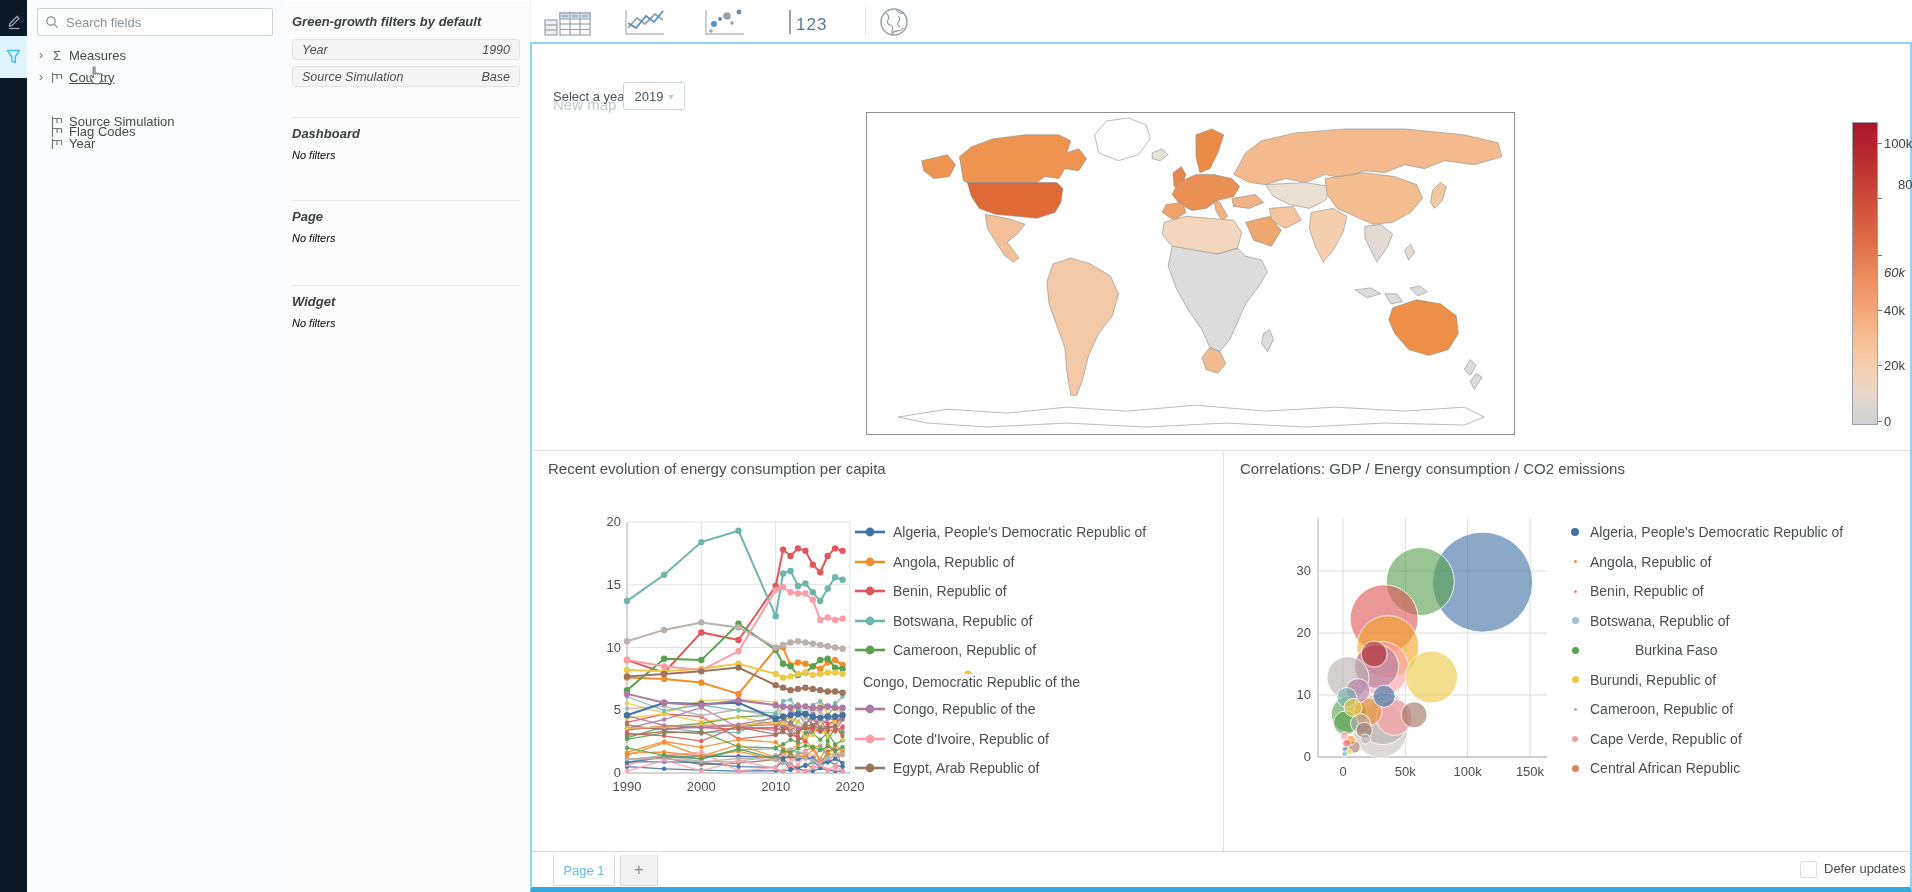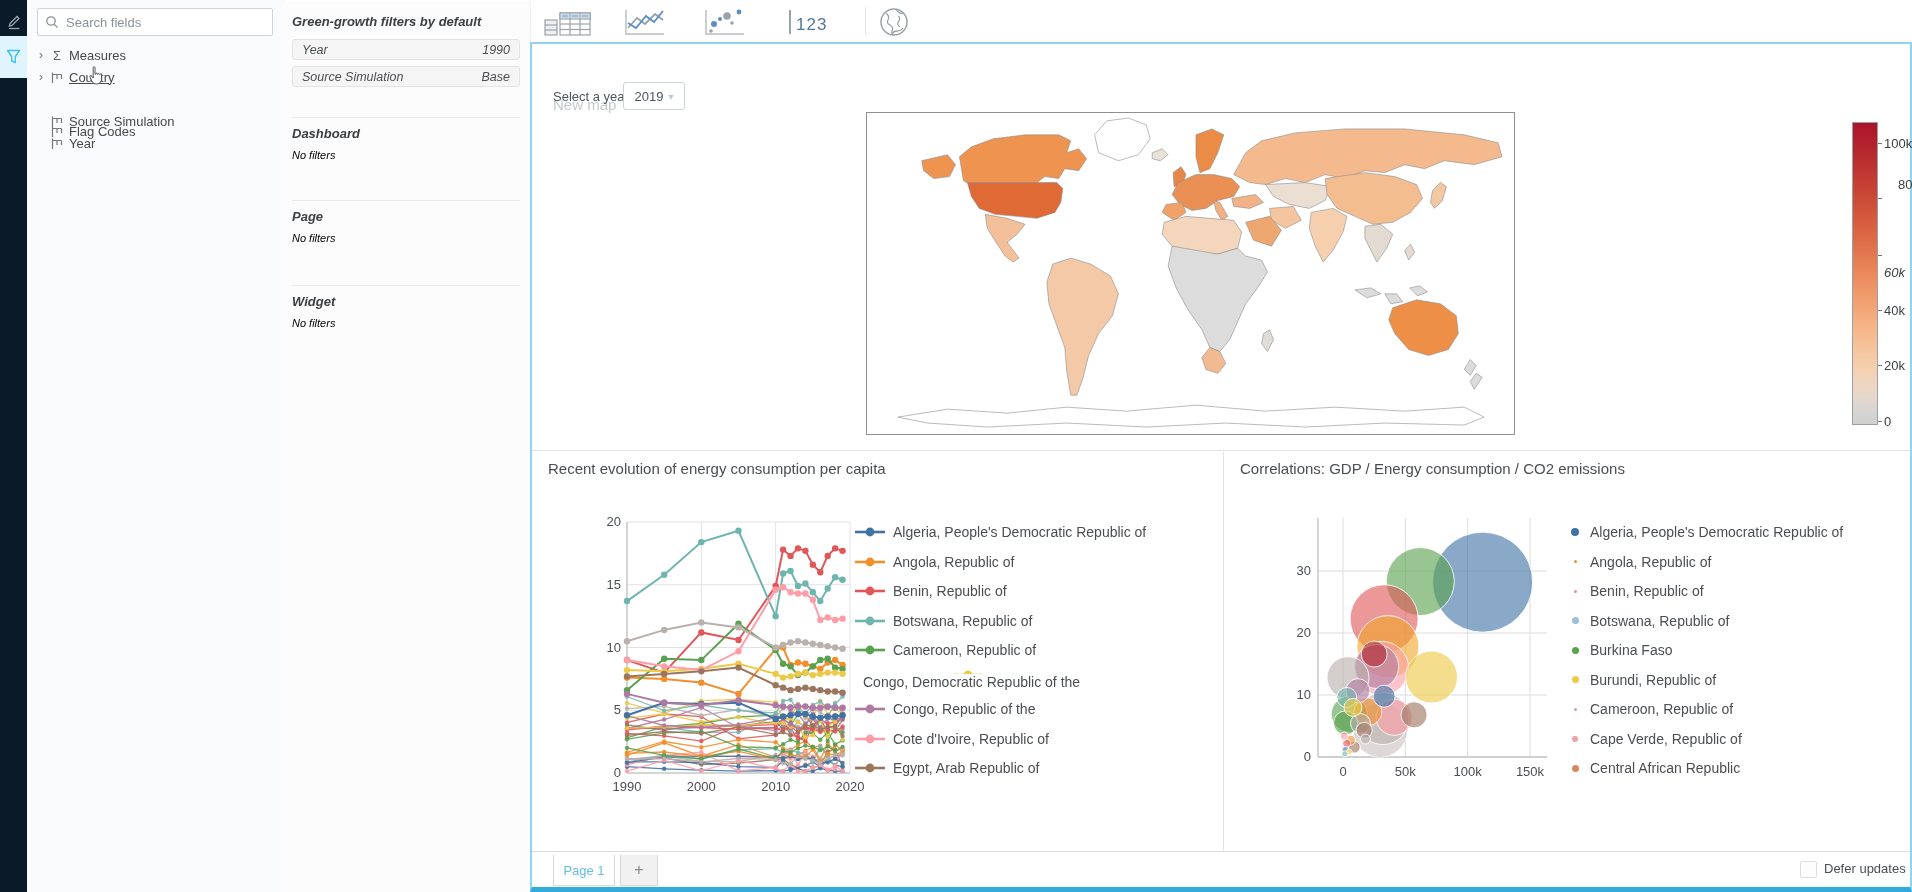--- a/index.html
+++ b/index.html
@@ -1074,21 +1074,21 @@
       <div style="width: 3px; height: 3px; border-radius: 50%; background: rgb(233, 138, 139);"></div>
     </div>
     <div class="lbl">Benin, Republic of</div>
   </div>
 <div class="lgd-row abs" style="left: 1568px; top: 610.5px;">
     <div class="dotwrap">
       <div style="width: 7px; height: 7px; border-radius: 50%; background: rgb(157, 192, 216);"></div>
     </div>
     <div class="lbl">Botswana, Republic of</div>
   </div>
-<div class="lgd-row abs" style="left: 1568px; top: 640px;">
+<div class="lgd-row abs" style="left: 1568px; top: 640px; gap: 45px;">
     <div class="dotwrap">
       <div style="width: 7px; height: 7px; border-radius: 50%; background: rgb(89, 161, 79);"></div>
     </div>
     <div class="lbl">Burkina Faso</div>
   </div>
 <div class="lgd-row abs" style="left: 1568px; top: 669.5px;">
     <div class="dotwrap">
       <div style="width: 7px; height: 7px; border-radius: 50%; background: rgb(237, 201, 72);"></div>
     </div>
     <div class="lbl">Burundi, Republic of</div>

